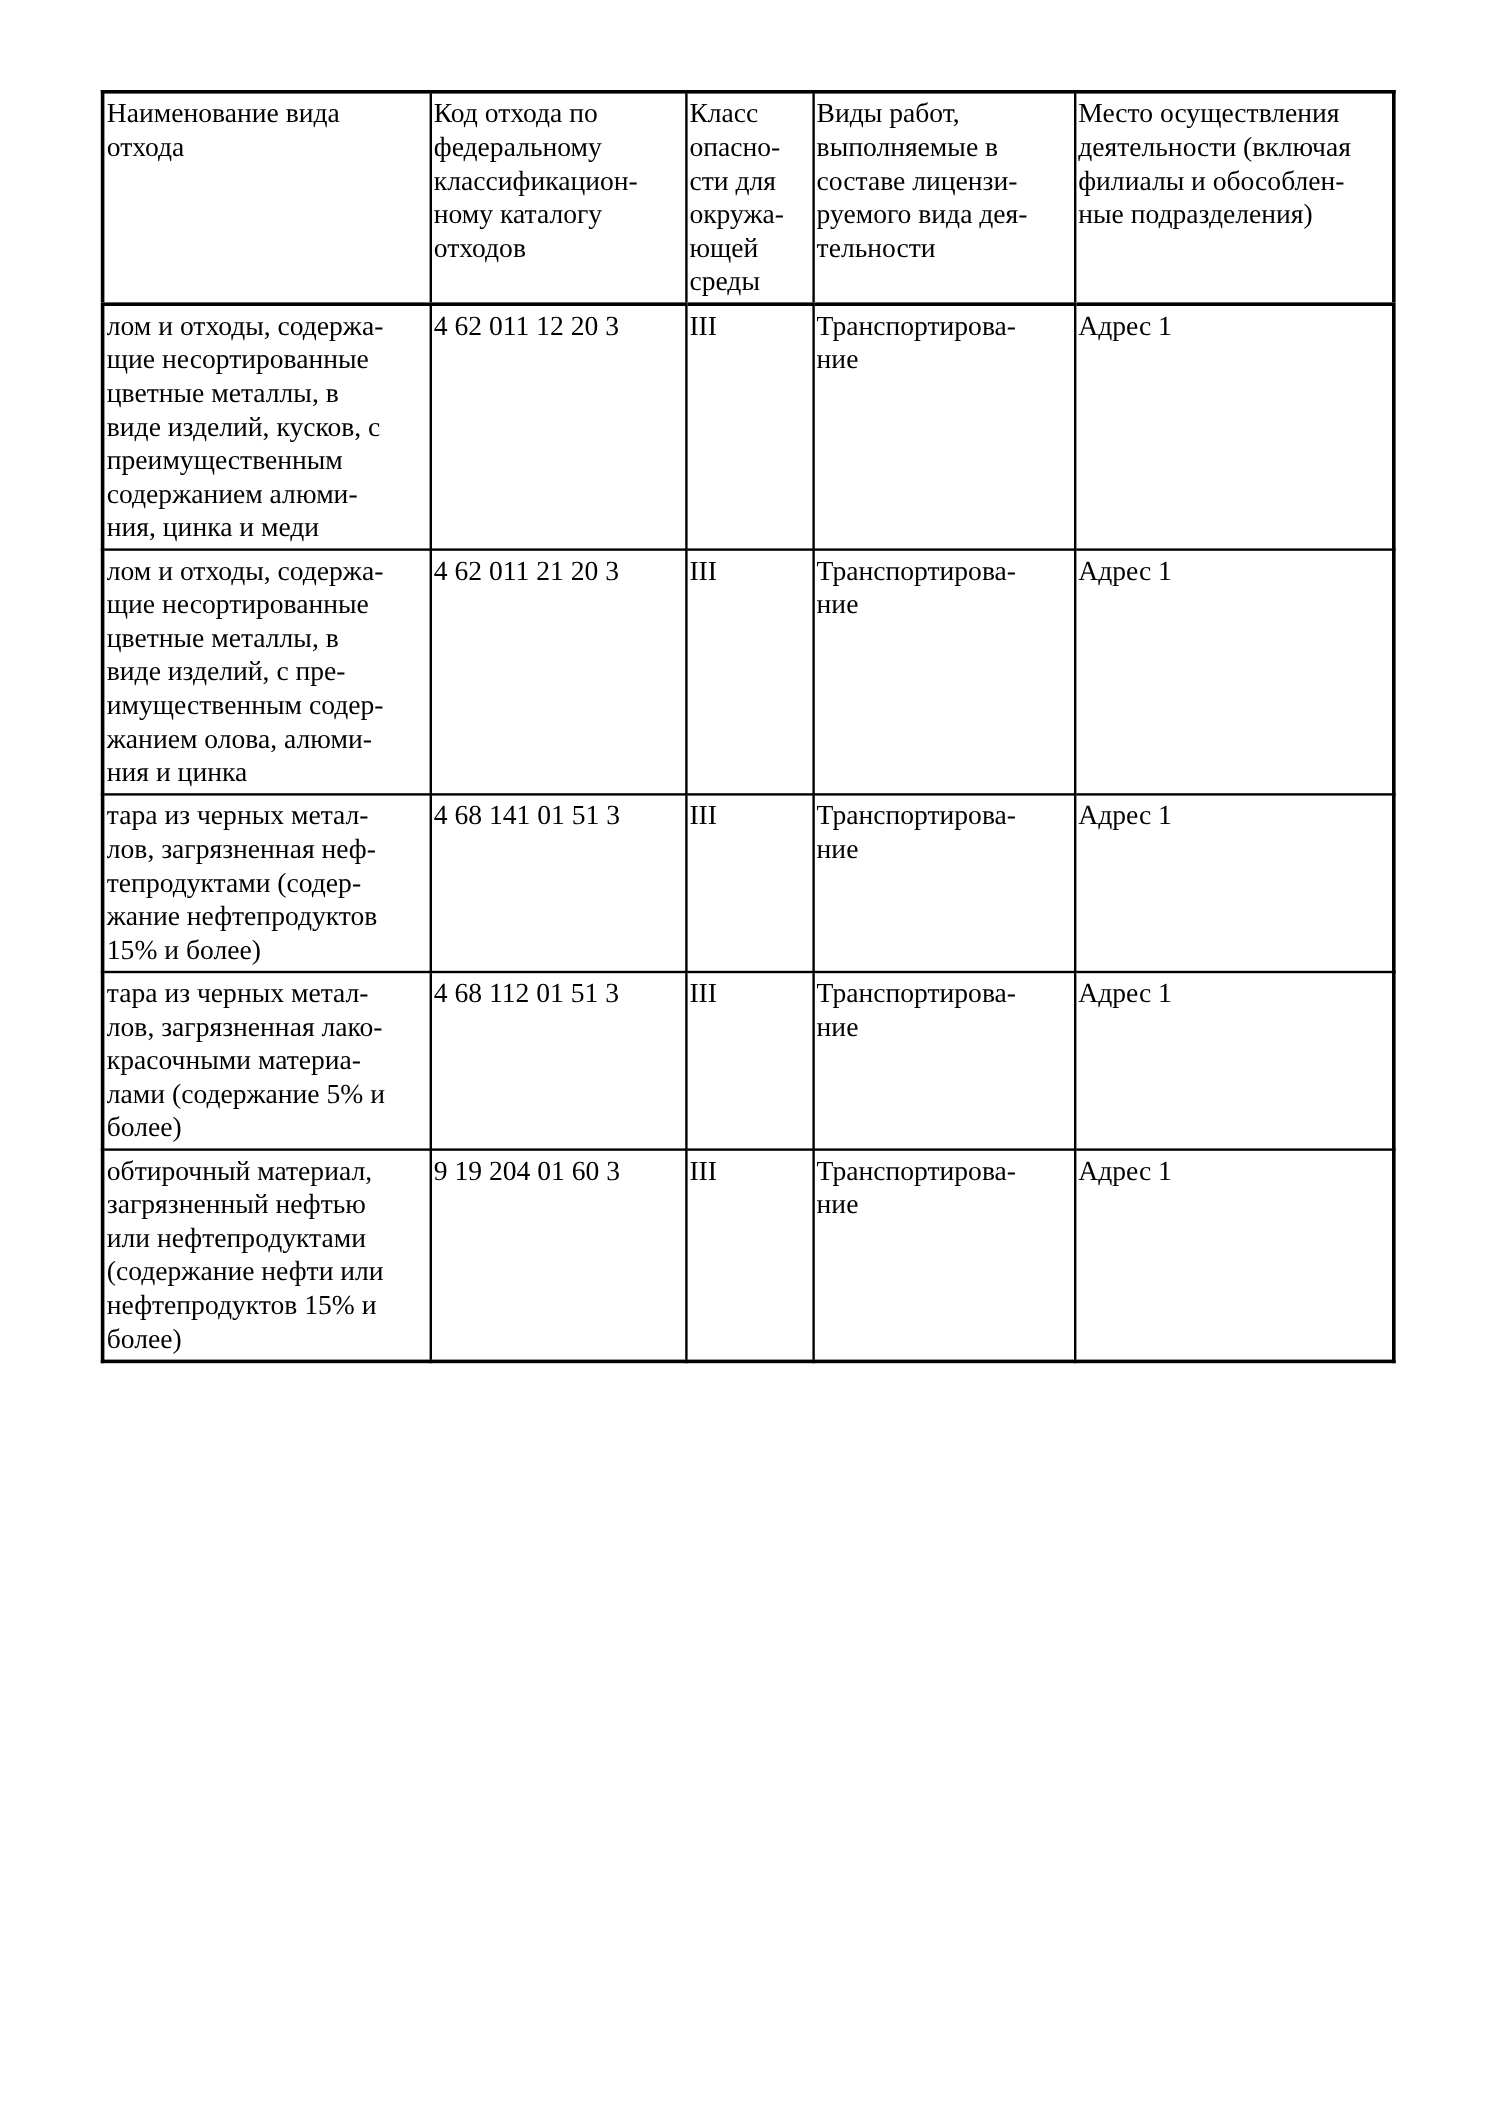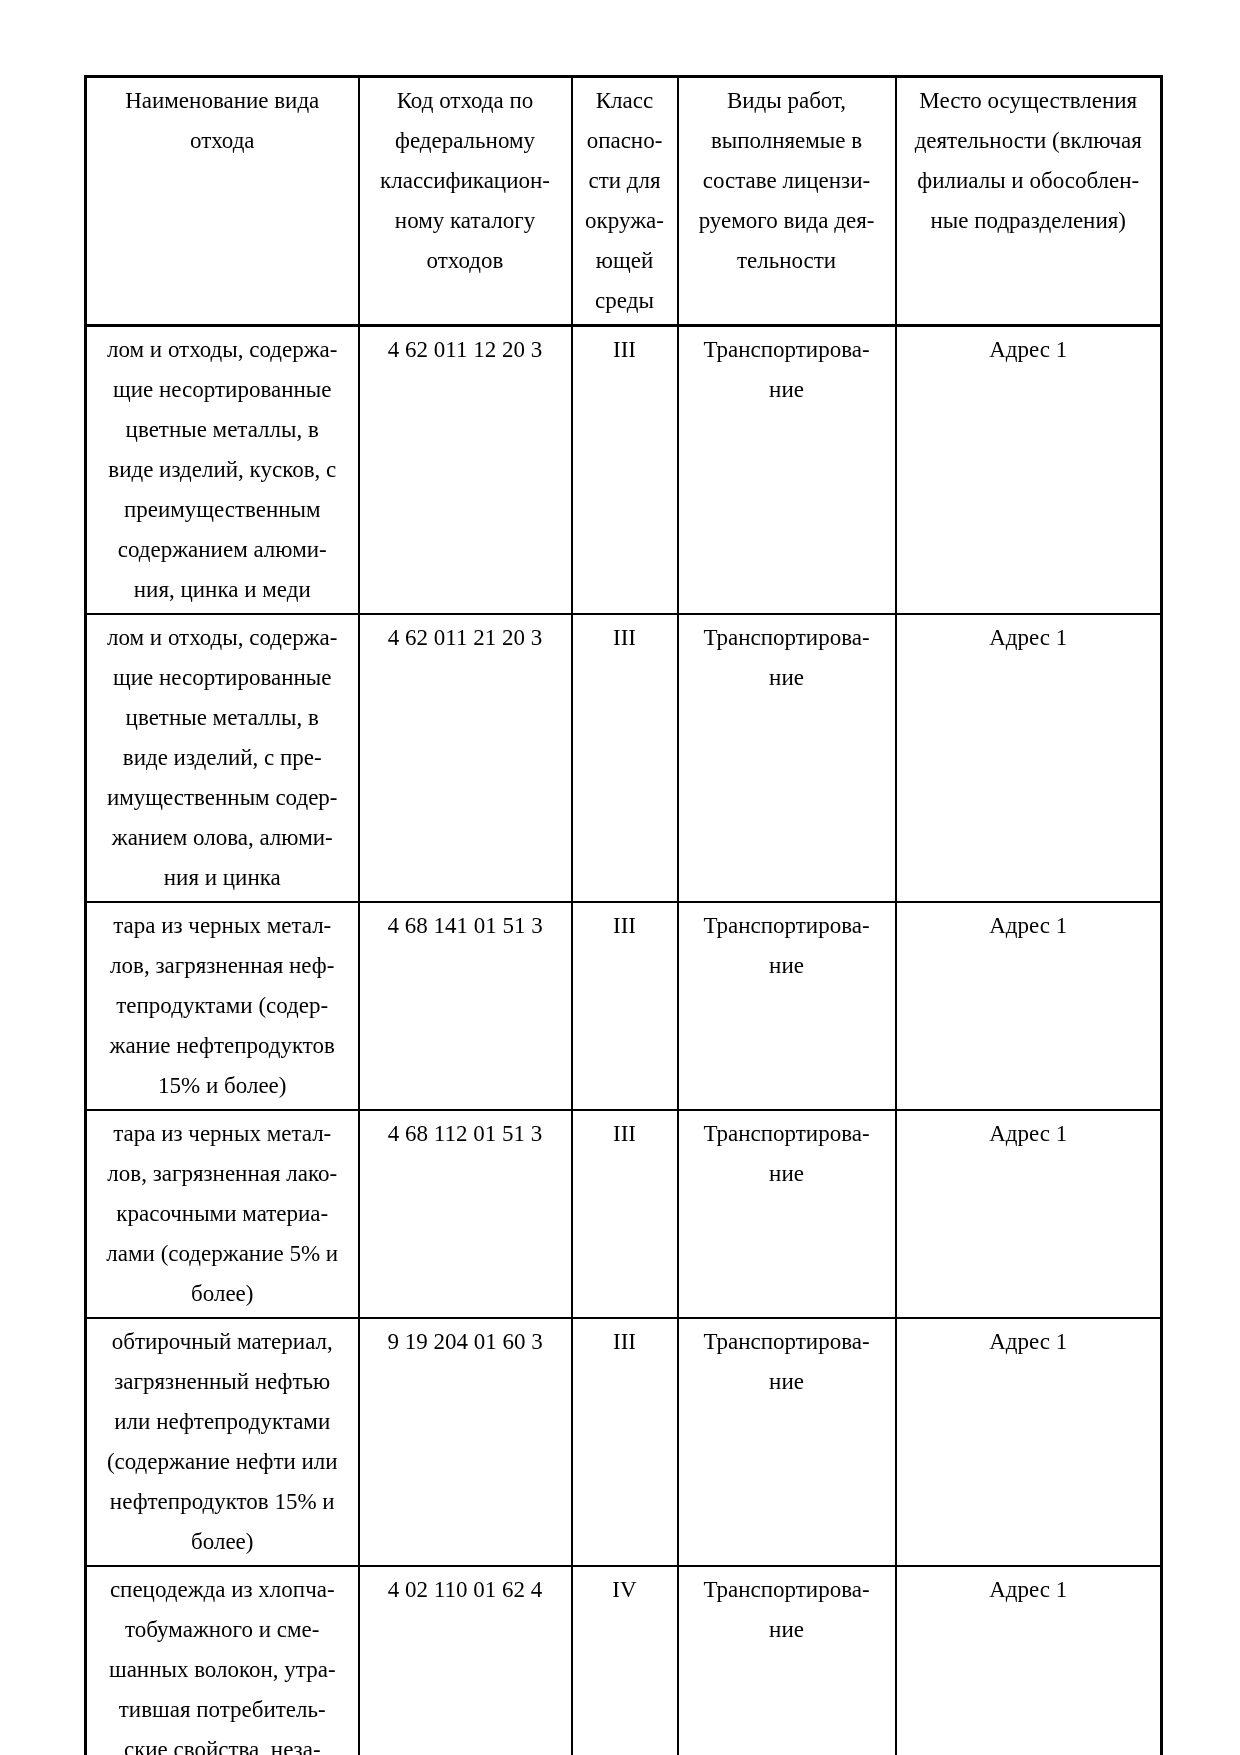--- a/index.html
+++ b/index.html
@@ -30,23 +30,23 @@
   }
   table.waste-table col.c-name  { width: 273px; }
   table.waste-table col.c-code  { width: 213px; }
   table.waste-table col.c-class { width: 106px; }
   table.waste-table col.c-works { width: 218px; }
   table.waste-table col.c-place { width: 266px; }
   table.waste-table th,
   table.waste-table td {
     border: 2px solid #000000;
     vertical-align: top;
-    text-align: center;
+    text-align: left;
     font-size: 23px;
-    line-height: 40px;
+    line-height: 28px;
     font-weight: normal;
     padding: 3px 2px;
     white-space: pre-line;
     overflow: hidden;
   }
   table.waste-table thead th {
     border-bottom: 3px solid #000000;
   }
 </style>
 </head>
@@ -146,28 +146,15 @@
 или нефтепродуктами
 (содержание нефти или
 нефтепродуктов 15% и
 более)</td>
         <td>9 19 204 01 60 3</td>
         <td>III</td>
         <td>Транспортирова-
 ние</td>
         <td>Адрес 1</td>
       </tr>
-      <tr>
-        <td>спецодежда из хлопча-
-тобумажного и сме-
-шанных волокон, утра-
-тившая потребитель-
-ские свойства, неза-
-грязненная</td>
-        <td>4 02 110 01 62 4</td>
-        <td>IV</td>
-        <td>Транспортирова-
-ние</td>
-        <td>Адрес 1</td>
-      </tr>
     </tbody>
   </table>
 </div>
 
 </body></html>

